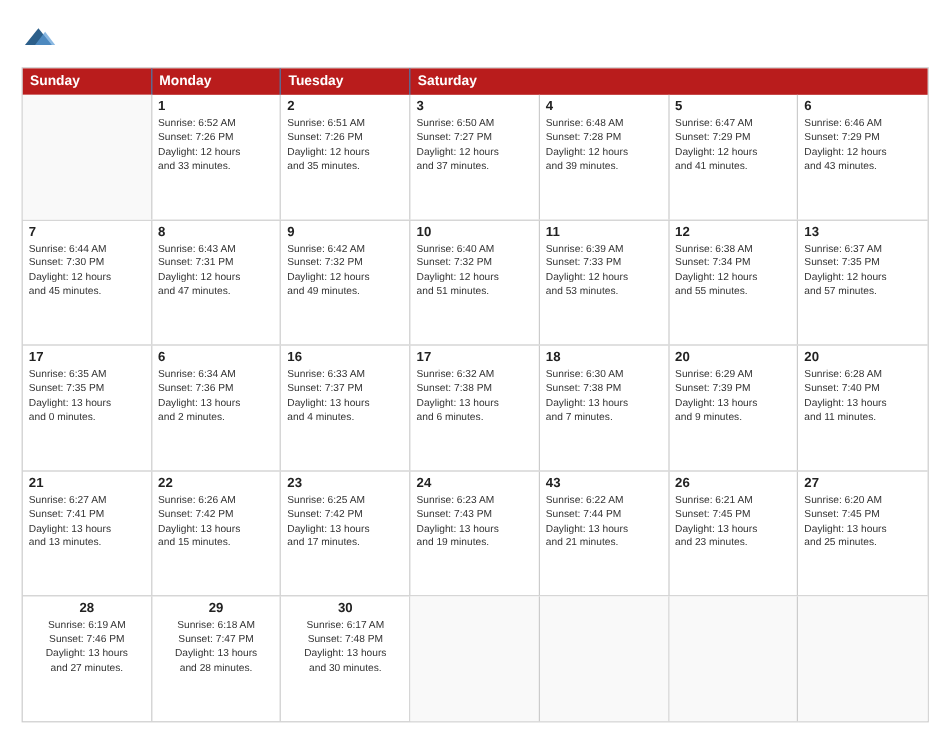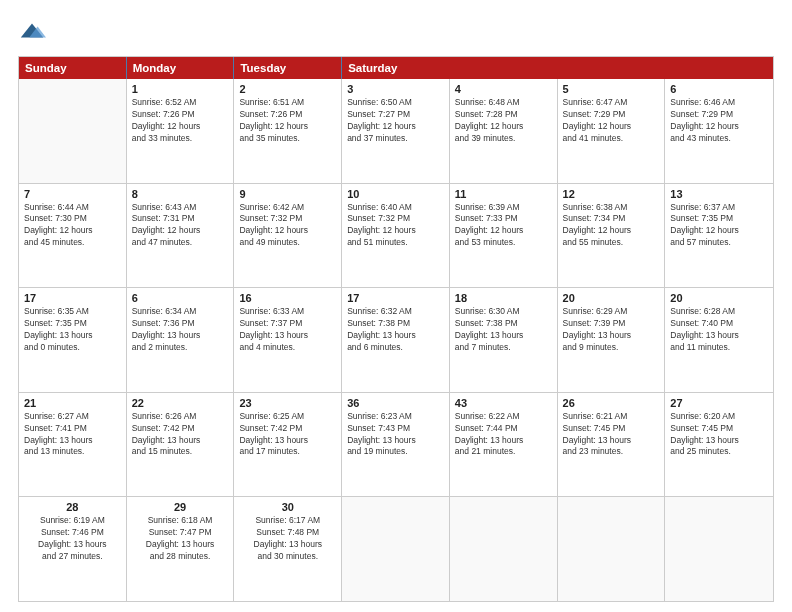--- a/index.html
+++ b/index.html
@@ -231,21 +231,21 @@
           </div>
           <div class="cal-cell">
             <div class="day-num">22</div>
             <div class="day-info">Sunrise: 6:26 AM<br>Sunset: 7:42 PM<br>Daylight: 13 hours<br>and 15 minutes.</div>
           </div>
           <div class="cal-cell">
             <div class="day-num">23</div>
             <div class="day-info">Sunrise: 6:25 AM<br>Sunset: 7:42 PM<br>Daylight: 13 hours<br>and 17 minutes.</div>
           </div>
           <div class="cal-cell">
-            <div class="day-num">36</div>
+            <div class="day-num">24</div>
             <div class="day-info">Sunrise: 6:23 AM<br>Sunset: 7:43 PM<br>Daylight: 13 hours<br>and 19 minutes.</div>
           </div>
           <div class="cal-cell">
             <div class="day-num">43</div>
             <div class="day-info">Sunrise: 6:22 AM<br>Sunset: 7:44 PM<br>Daylight: 13 hours<br>and 21 minutes.</div>
           </div>
           <div class="cal-cell">
             <div class="day-num">26</div>
             <div class="day-info">Sunrise: 6:21 AM<br>Sunset: 7:45 PM<br>Daylight: 13 hours<br>and 23 minutes.</div>
           </div>

